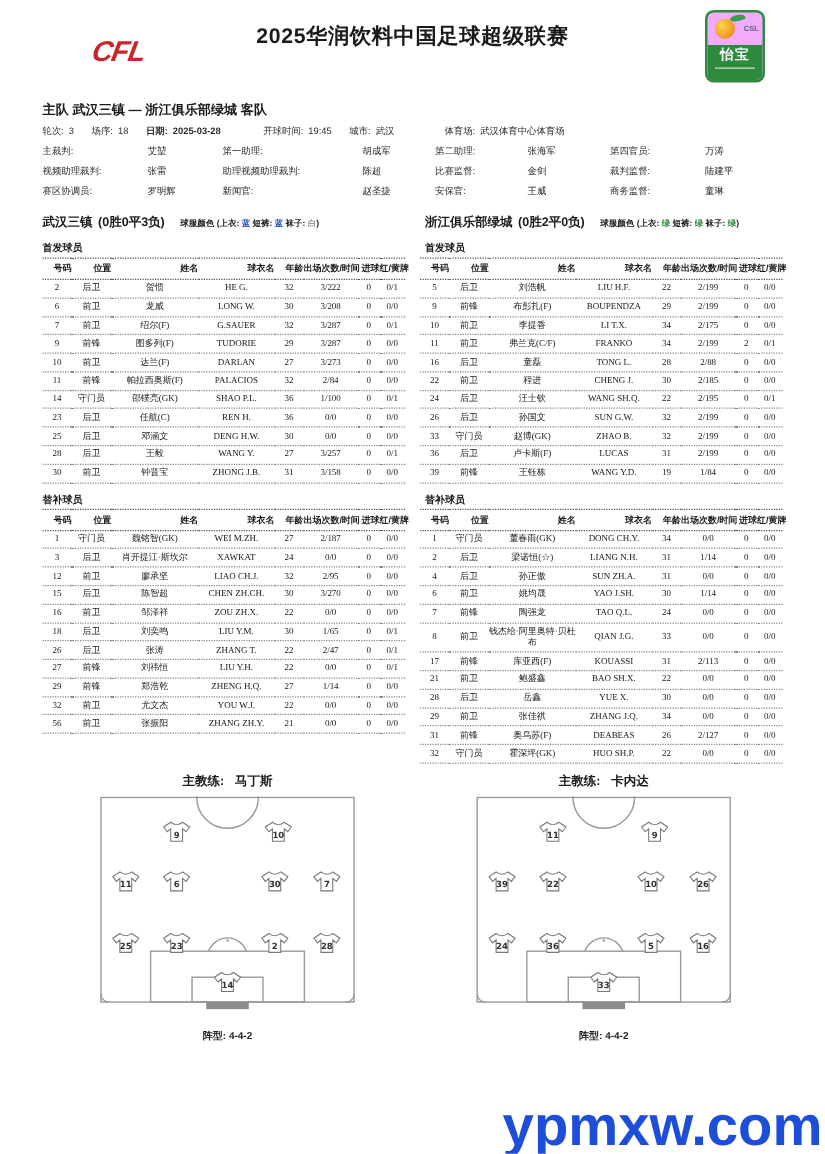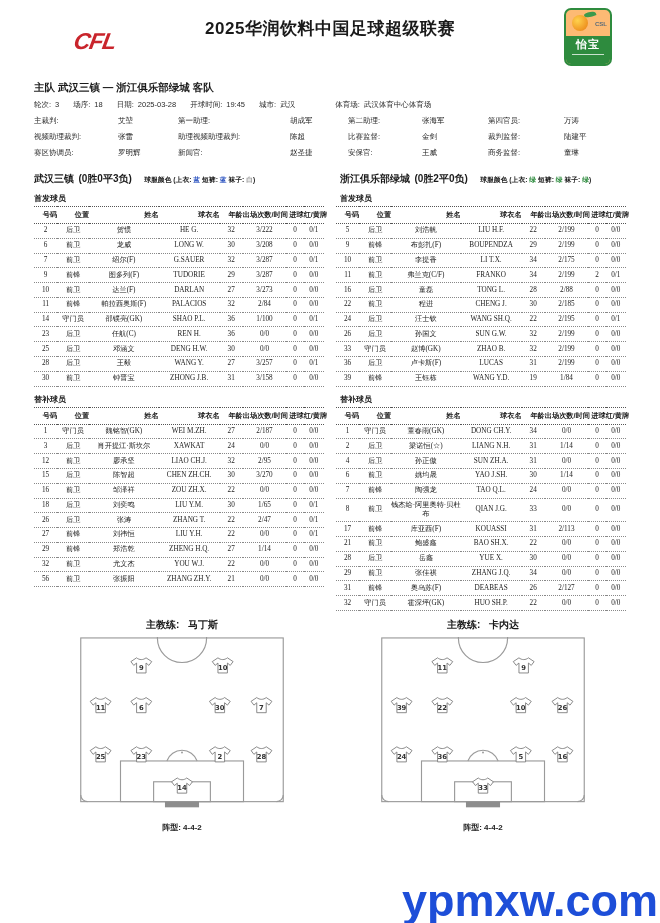--- a/index.html
+++ b/index.html
@@ -7,37 +7,37 @@
        font-family:"Liberation Sans",sans-serif;color:#1a1a1a;}
   .page{padding:4px 34px 0 34px;}
 
   
   .hdr{position:relative;height:74px;text-align:center;}
   .hdr-title{font-size:17px;font-weight:bold;padding-top:13px;letter-spacing:.5px;}
   .hdr-sub{font-size:14px;font-weight:bold;margin-top:9px;}
   .cfl{position:absolute;left:40px;top:24px;color:#c9252c;font-size:23px;font-weight:900;
        font-style:italic;letter-spacing:-1px;transform:skewX(-10deg);}
   .badge{position:absolute;right:14px;top:4px;width:48px;height:58px;border:2px solid #2e8b3e;
-         border-radius:7px;background:#fdba74;overflow:hidden;box-sizing:border-box;}
+         border-radius:7px;background:#f0abfc;overflow:hidden;box-sizing:border-box;}
   .badge-top{height:26px;position:relative;}
   .ball{position:absolute;left:6px;top:5px;width:16px;height:16px;border-radius:50%;
         background:radial-gradient(circle at 35% 35%,#ffd24d,#e87a10);}
   .leaf{position:absolute;left:18px;top:2px;width:12px;height:5px;border-radius:60% 100% 0 100%;
         background:#3c9a4b;transform:rotate(-18deg);}
   .csl{position:absolute;right:3px;top:11px;font-size:6px;color:#5a6b7a;font-weight:bold;}
   .badge-bot{height:30px;background:#2e8b3e;color:#fff;text-align:center;}
   .badge-name{font-size:11px;font-weight:bold;line-height:17px;letter-spacing:1px;}
   .badge-line{margin:1px auto 0;width:72%;height:1px;background:rgba(255,255,255,.75);}
 
   .teams-line{font-size:10.5px;font-weight:bold;margin:3px 0 5px;}
 
   .info-row{display:flex;font-size:7.5px;color:#2a2a2a;margin-bottom:6px;}
   .info-item{margin-right:14px;white-space:nowrap;}
   .info-item .lab{margin-right:4px;}
-  .info-item:nth-child(3){margin-right:14px;}
+  .info-item:nth-child(3){margin-right:34px;font-weight:bold;}
   .info-item:nth-child(5){margin-right:40px;}
 
   .officials{display:grid;grid-template-columns:84px 60px 112px 58px 74px 66px 76px 1fr;
              row-gap:6px;font-size:7.5px;color:#2a2a2a;margin:2px 0 10px;}
   .officials .val{color:#222;}
 
   .team-head{display:flex;}
   .half{width:50%;box-sizing:border-box;}
   .half.right{padding-left:10px;}
   .th-name{font-size:10px;font-weight:bold;display:inline-block;}

